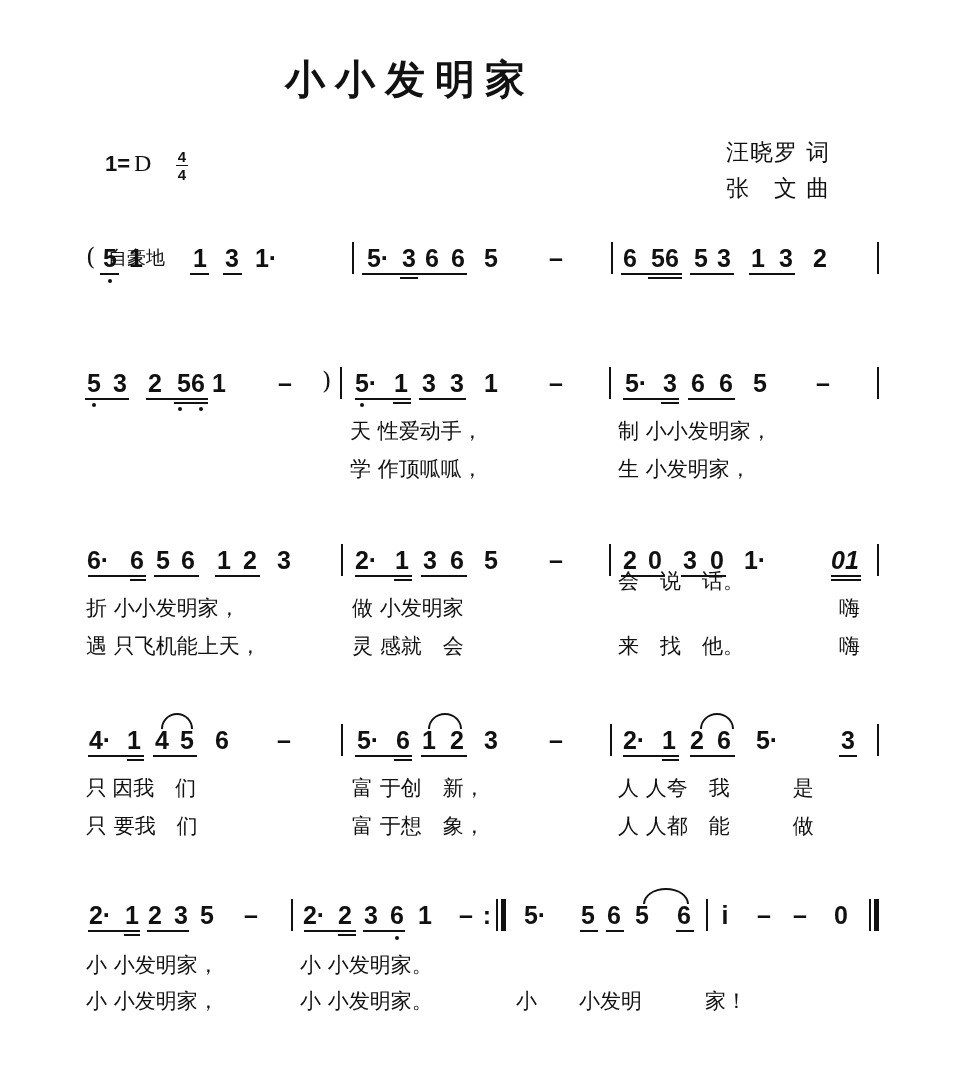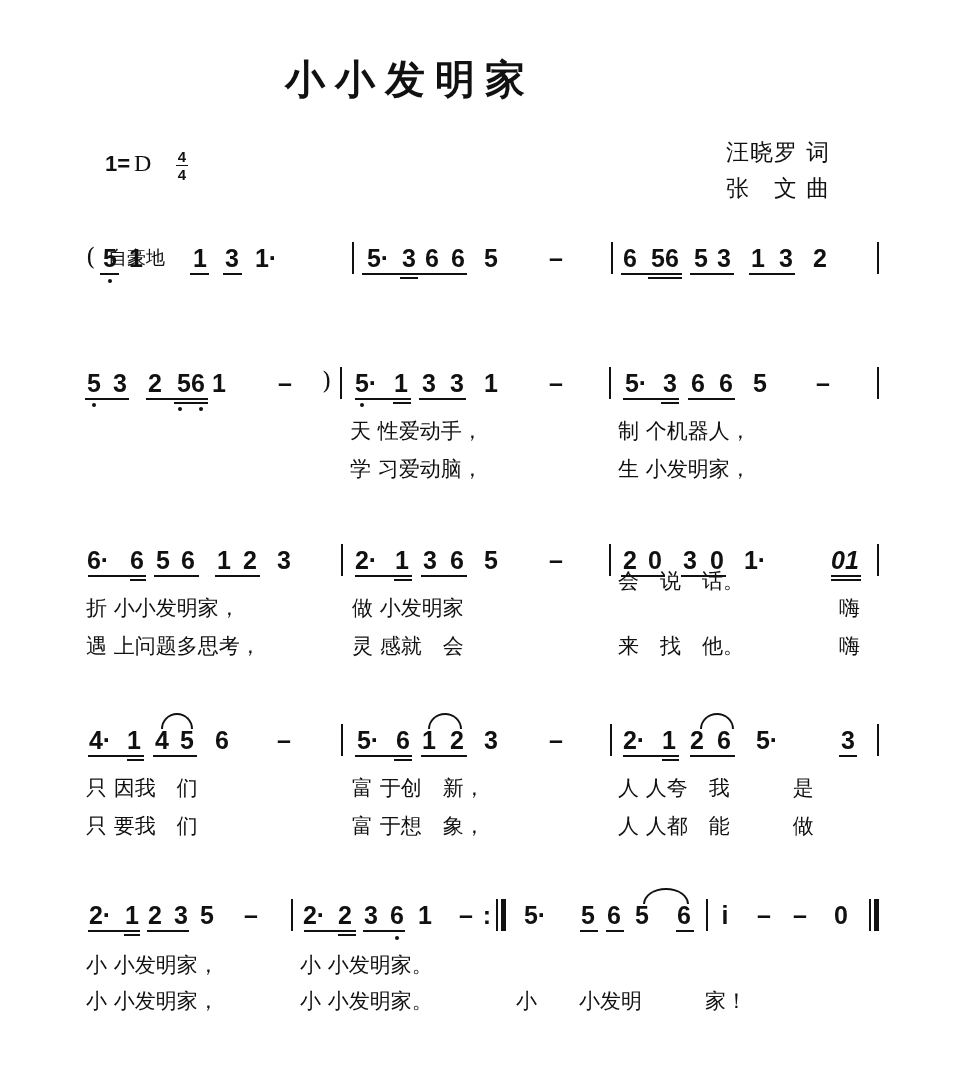--- a/index.html
+++ b/index.html
@@ -99,22 +99,22 @@
   <span class="n" style="left:670px;top:368px;">3</span>
   <span class="n" style="left:698px;top:368px;">6</span>
   <span class="n" style="left:726px;top:368px;">6</span>
   <span class="n" style="left:760px;top:368px;">5</span>
   <span class="n" style="left:823px;top:368px;">–</span>
   <div class="ln" style="left:623px;top:398px;width:56px;"></div>
   <div class="ln" style="left:661px;top:402px;width:18px;"></div>
   <div class="ln" style="left:688px;top:398px;width:47px;"></div>
   <div class="bar" style="left:877px;top:367px;height:32px;"></div>
   <span class="lyr" style="left:350px;top:418px;">天 性爱动手，</span>
-  <span class="lyr" style="left:618px;top:418px;">制 个机器人，</span>
-  <span class="lyr" style="left:350px;top:456px;">学 习爱动脑，</span>
+  <span class="lyr" style="left:618px;top:418px;">制 小小发明家，</span>
+  <span class="lyr" style="left:350px;top:456px;">学 作顶呱呱，</span>
   <span class="lyr" style="left:618px;top:456px;">生 小发明家，</span>
 </div>
 
 <div>
   <span class="n" style="left:98px;top:545px;">6·</span>
   <span class="n" style="left:137px;top:545px;">6</span>
   <span class="n" style="left:163px;top:545px;">5</span>
   <span class="n" style="left:188px;top:545px;">6</span>
   <span class="n" style="left:224px;top:545px;">1</span>
   <span class="n" style="left:250px;top:545px;">2</span>
@@ -142,21 +142,21 @@
   <span class="n" style="left:845px;top:545px;font-style:italic;">01</span>
   <div class="ln" style="left:621px;top:575px;width:44px;"></div>
   <div class="ln" style="left:681px;top:575px;width:45px;"></div>
   <div class="ln" style="left:831px;top:575px;width:30px;"></div>
   <div class="ln" style="left:831px;top:579px;width:30px;"></div>
   <div class="bar" style="left:877px;top:544px;height:32px;"></div>
   <span class="lyr" style="left:86px;top:595px;">折 小小发明家，</span>
   <span class="lyr" style="left:352px;top:595px;">做 小发明家</span>
   <span class="lyr" style="left:618px;top:568px;">会　说　话。</span>
   <span class="lyr" style="left:839px;top:595px;">嗨</span>
-  <span class="lyr" style="left:86px;top:633px;">遇 上问题多思考，</span>
+  <span class="lyr" style="left:86px;top:633px;">遇 只飞机能上天，</span>
   <span class="lyr" style="left:352px;top:633px;">灵 感就　会</span>
   <span class="lyr" style="left:618px;top:633px;">来　找　他。</span>
   <span class="lyr" style="left:839px;top:633px;">嗨</span>
 </div>
 
 <div>
   <span class="n" style="left:100px;top:725px;">4·</span>
   <span class="n" style="left:134px;top:725px;">1</span>
   <span class="n" style="left:162px;top:725px;">4</span>
   <span class="n" style="left:187px;top:725px;">5</span>
@@ -183,21 +183,21 @@
   <span class="n" style="left:697px;top:725px;">2</span>
   <span class="n" style="left:724px;top:725px;">6</span>
   <span class="n" style="left:767px;top:725px;">5·</span>
   <span class="n" style="left:848px;top:725px;">3</span>
   <div class="slur" style="left:700px;top:713px;width:30px;"></div>
   <div class="ln" style="left:623px;top:755px;width:56px;"></div>
   <div class="ln" style="left:662px;top:759px;width:17px;"></div>
   <div class="ln" style="left:690px;top:755px;width:45px;"></div>
   <div class="ln" style="left:839px;top:755px;width:18px;"></div>
   <div class="bar" style="left:877px;top:724px;height:32px;"></div>
-  <span class="lyr" style="left:86px;top:775px;">只 因我　们</span>
+  <span class="lyr" style="left:86px;top:775px;font-family:Liberation Serif, serif;">只 因我　们</span>
   <span class="lyr" style="left:352px;top:775px;">富 于创　新，</span>
   <span class="lyr" style="left:618px;top:775px;">人 人夸　我　　　是</span>
   <span class="lyr" style="left:86px;top:813px;">只 要我　们</span>
   <span class="lyr" style="left:352px;top:813px;">富 于想　象，</span>
   <span class="lyr" style="left:618px;top:813px;">人 人都　能　　　做</span>
 </div>
 
 <div>
   <span class="n" style="left:100px;top:900px;">2·</span>
   <span class="n" style="left:132px;top:900px;">1</span>

